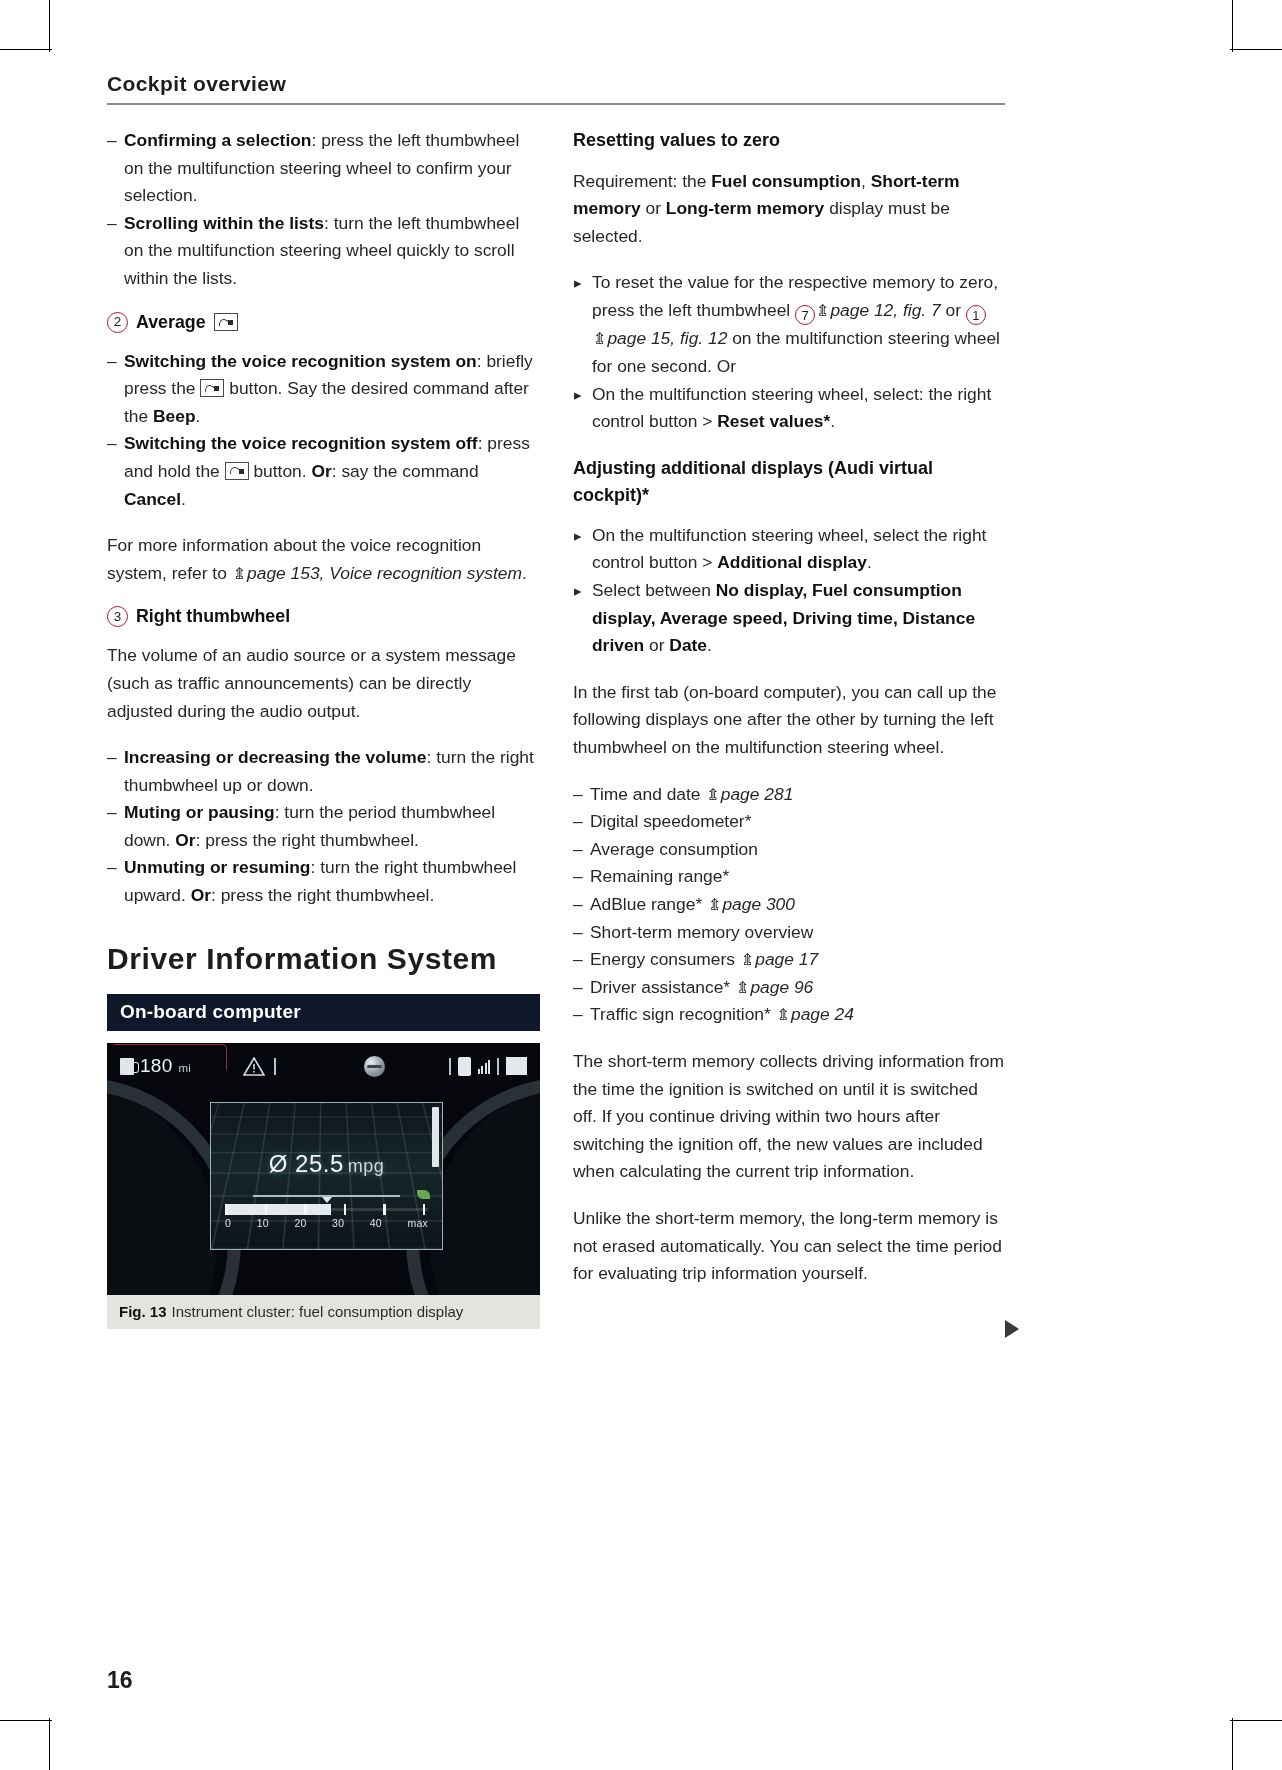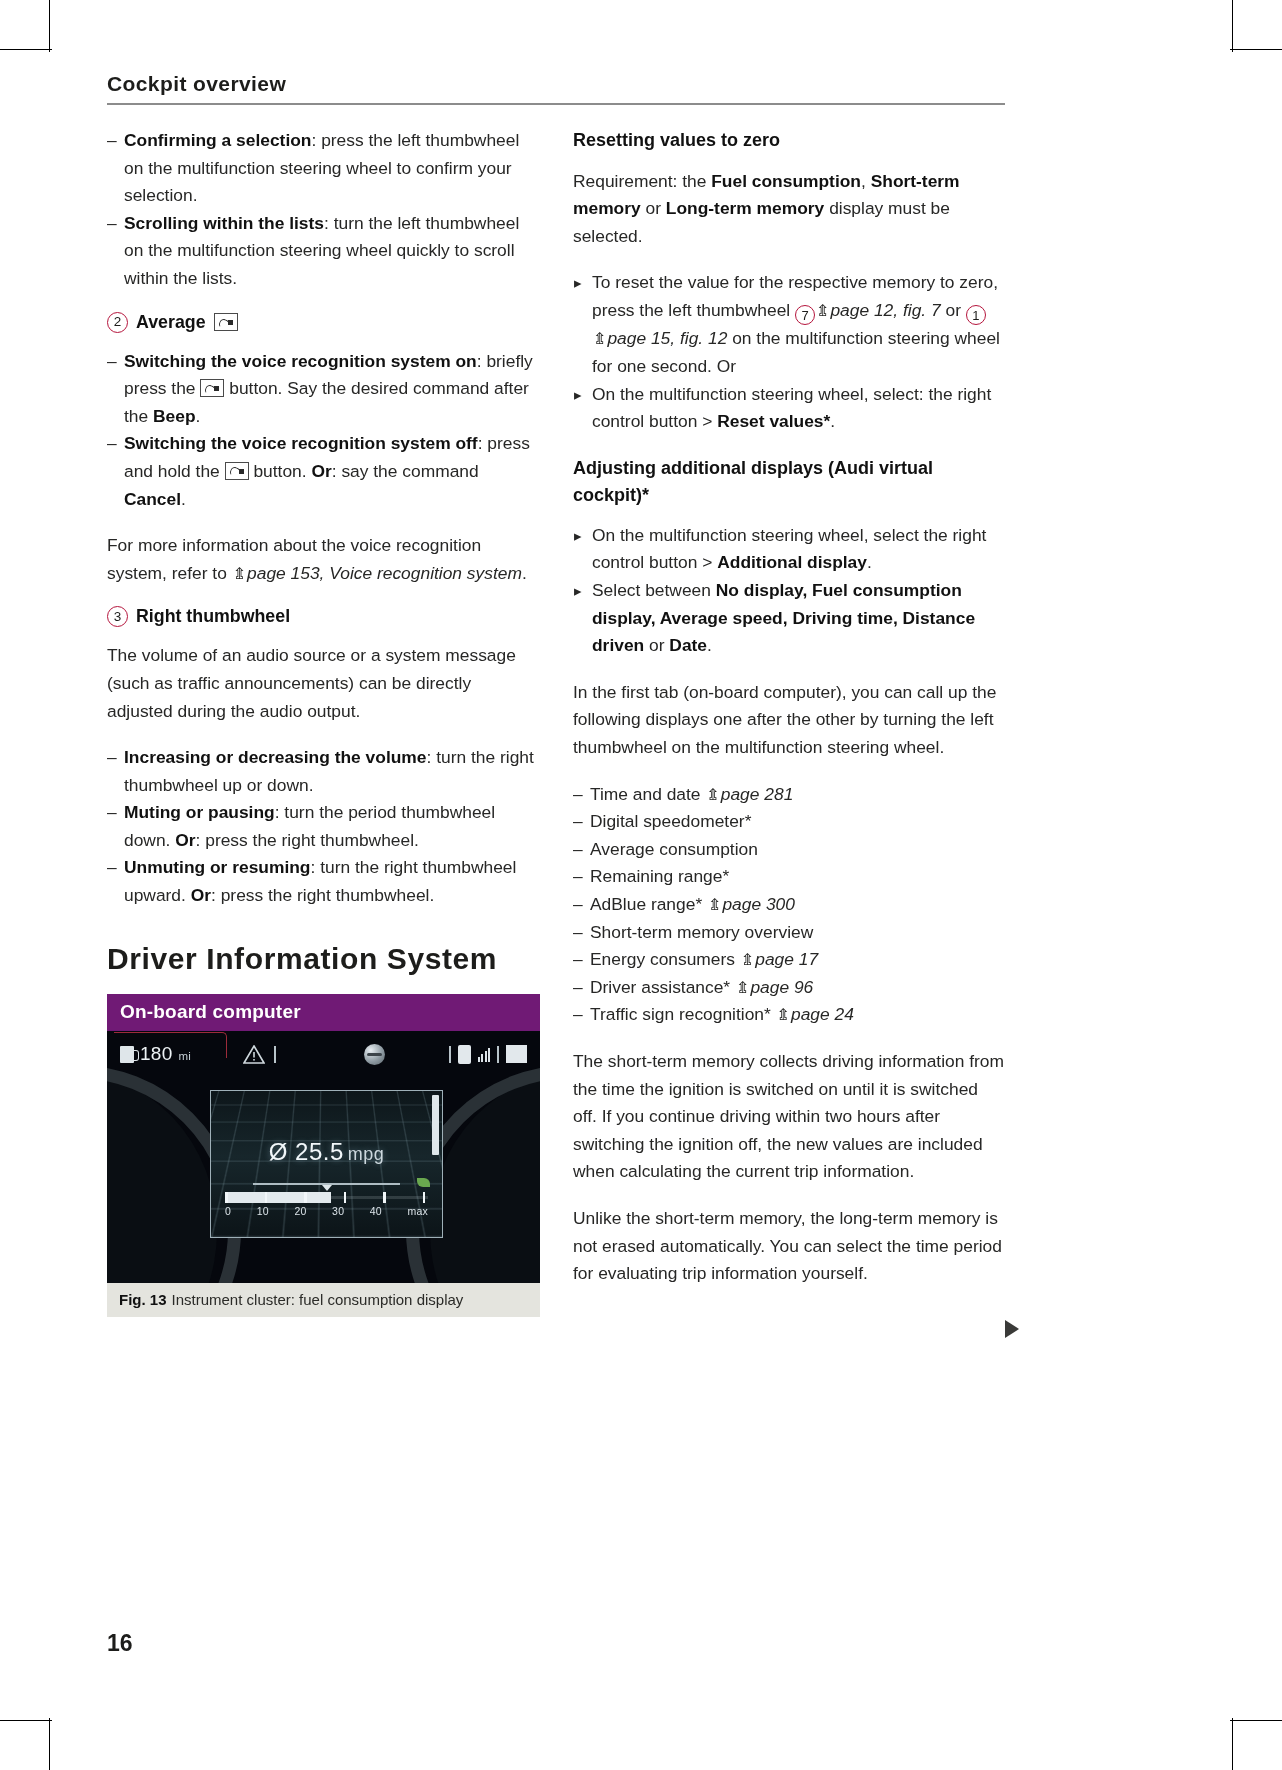--- a/index.html
+++ b/index.html
@@ -156,30 +156,30 @@
     font-size:30px;
     font-weight:bold;
     letter-spacing:0.6px;
     line-height:37px;
     color:#1d1d1b;
     margin:30px 0 17px 0;
   }
 
   
   .banner {
-    background:#701a75;
+    background:#0f172a;
     color:#ffffff;
     font-size:19px;
     font-weight:bold;
     padding:7px 13px 8px 13px;
     letter-spacing:0.2px;
   }
 
   
-  .figure { position:relative; width:433px; }
+  .figure { position:relative; margin-top:12px; width:433px; }
   .cluster {
     position:relative;
     width:433px; height:252px;
     background:#05070d;
     overflow:hidden;
   }
   
   .hood {
     position:absolute;
     width:330px; height:330px;
@@ -330,21 +330,21 @@
     background:#e4e4de;
     padding:8px 12px 9px 12px;
     font-size:15px;
     color:#2b2b28;
   }
   .figcaption b { font-weight:bold; color:#111; margin-right:5px; }
 
   
   .pagenum {
     position:absolute;
-    left:107px; top:1630px;
+    left:107px; top:1667px;
     font-size:23px; font-weight:bold;
     color:#1d1d1b;
   }
   .contarrow {
     position:absolute;
     left:1005px; top:1320px;
     width:0;height:0;
     border-top:9px solid transparent;
     border-bottom:9px solid transparent;
     border-left:14px solid #3a3a38;

